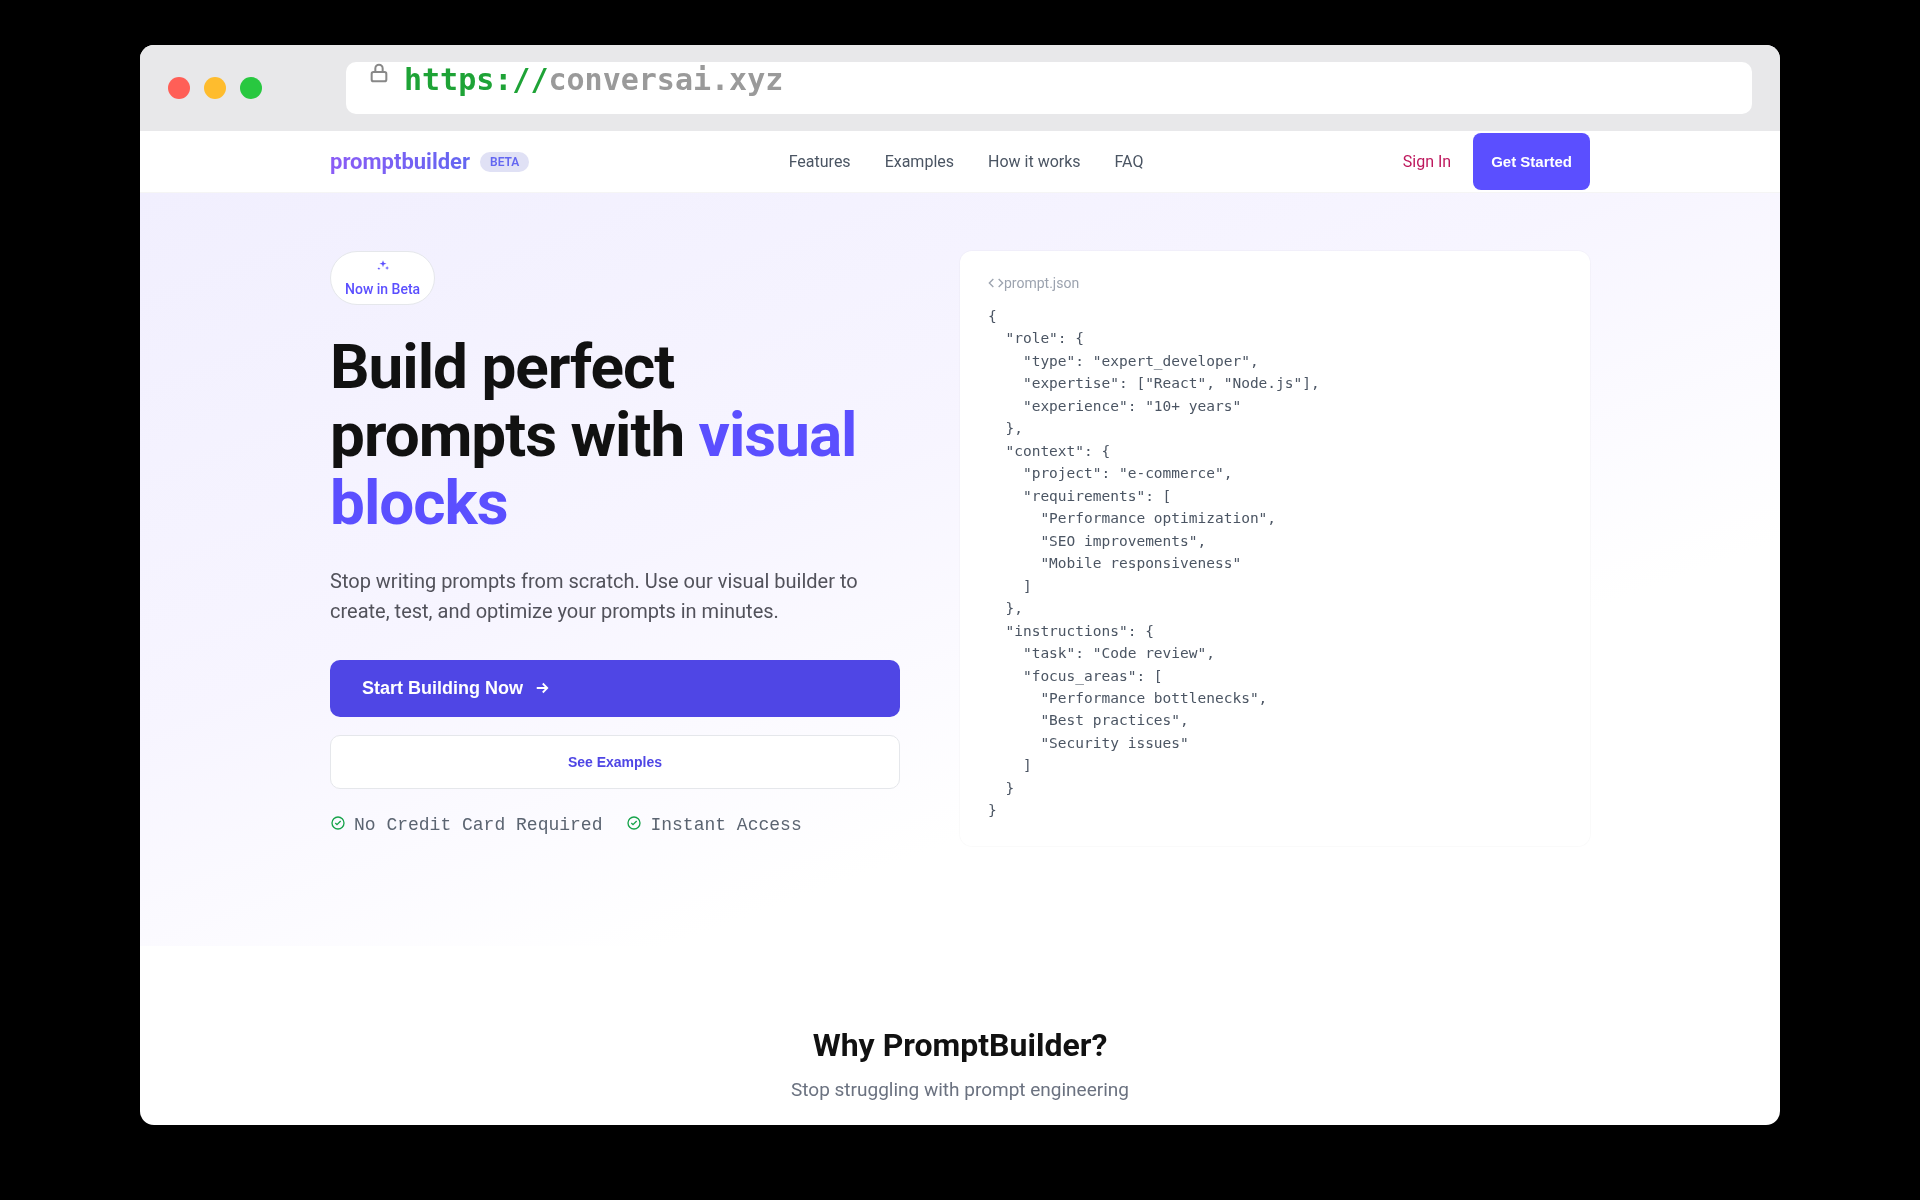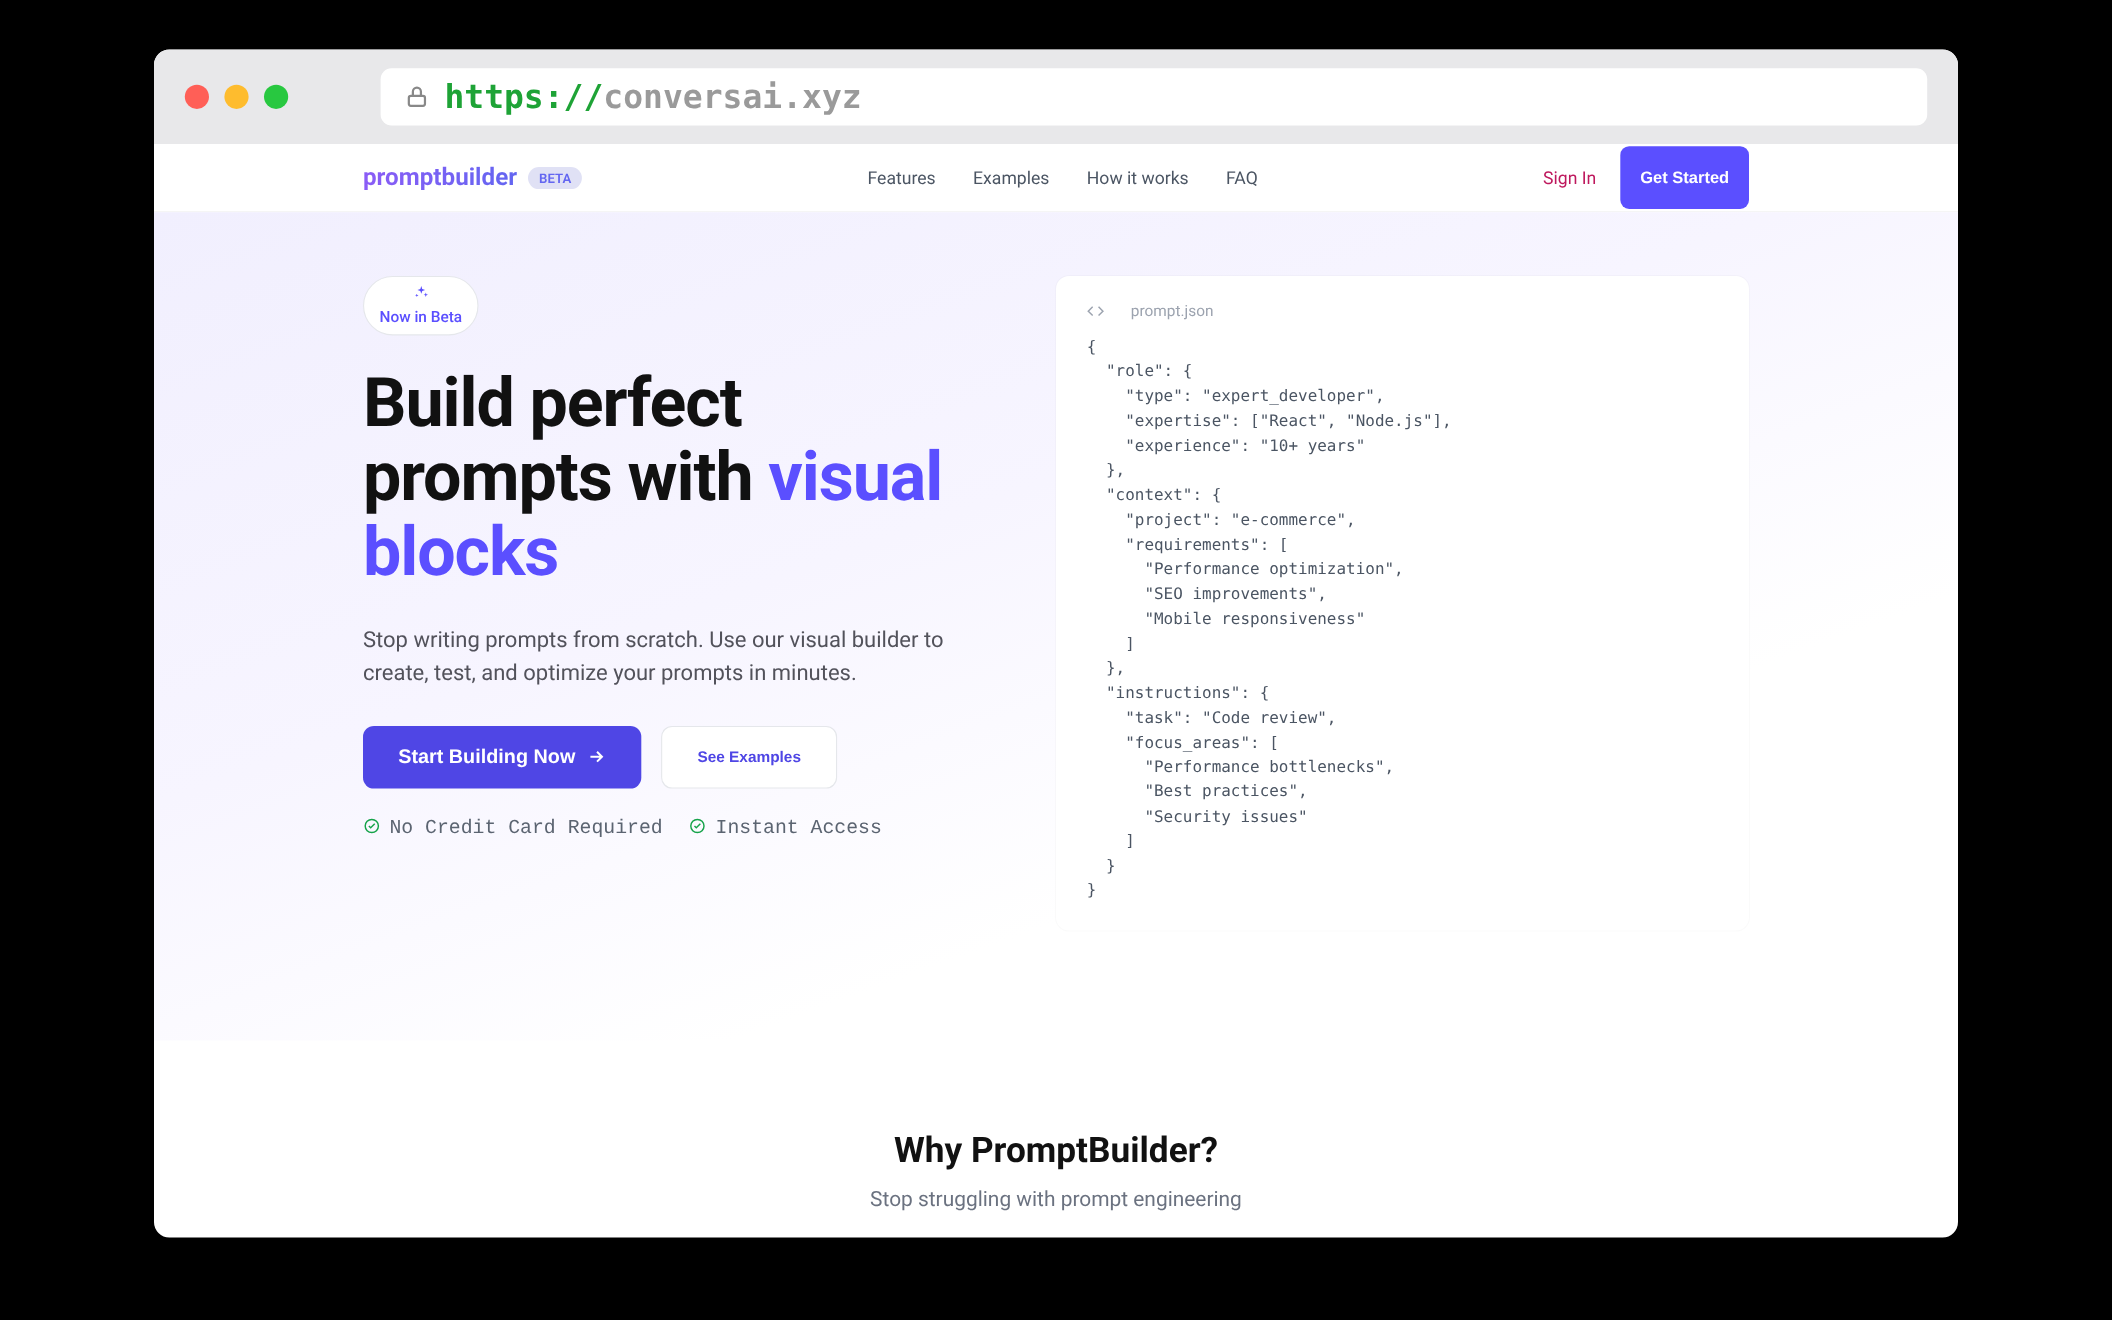--- a/index.html
+++ b/index.html
@@ -40,21 +40,21 @@
 }
 .tl-red { background: #ff5f57; }
 .tl-yellow { background: #febc2e; }
 .tl-green { background: #28c840; }
 .url-bar {
   flex: 1;
   height: 52px;
   background: #fff;
   border-radius: 10px;
   display: flex;
-  align-items: center;
+  align-items: flex-start;
   padding: 0 22px;
   gap: 14px;
   margin-left: 60px;
 }
 .lock-icon {
   width: 22px;
   height: 22px;
   color: #888;
 }
 .url-text {
@@ -166,20 +166,21 @@
 .hero-sub {
   font-size: 20px;
   color: #52525b;
   margin-top: 28px;
   line-height: 1.5;
 }
 .hero-ctas {
   display: flex;
   gap: 18px;
   margin-top: 34px;
+  flex-direction: column;
 }
 .btn-primary {
   background: #4f46e5;
   color: #fff;
   border: none;
   padding: 18px 32px;
   border-radius: 10px;
   font-size: 18px;
   font-weight: 600;
   cursor: pointer;
@@ -237,21 +238,21 @@
   position: absolute;
   inset: -30px;
   background: radial-gradient(ellipse at top, rgba(139,92,246,0.5), rgba(99,102,241,0.22) 40%, transparent 70%);
   filter: blur(30px);
   z-index: -1;
   border-radius: 20px;
 }
 .code-header {
   display: flex;
   align-items: center;
-  gap: 24px;
+  gap: 0;
   font-size: 14px;
   color: #9ca3af;
   margin-bottom: 14px;
 }
 .code-icon {
   width: 16px;
   height: 16px;
 }
 .code-body {
   font-family: "SFMono-Regular", Consolas, monospace;

